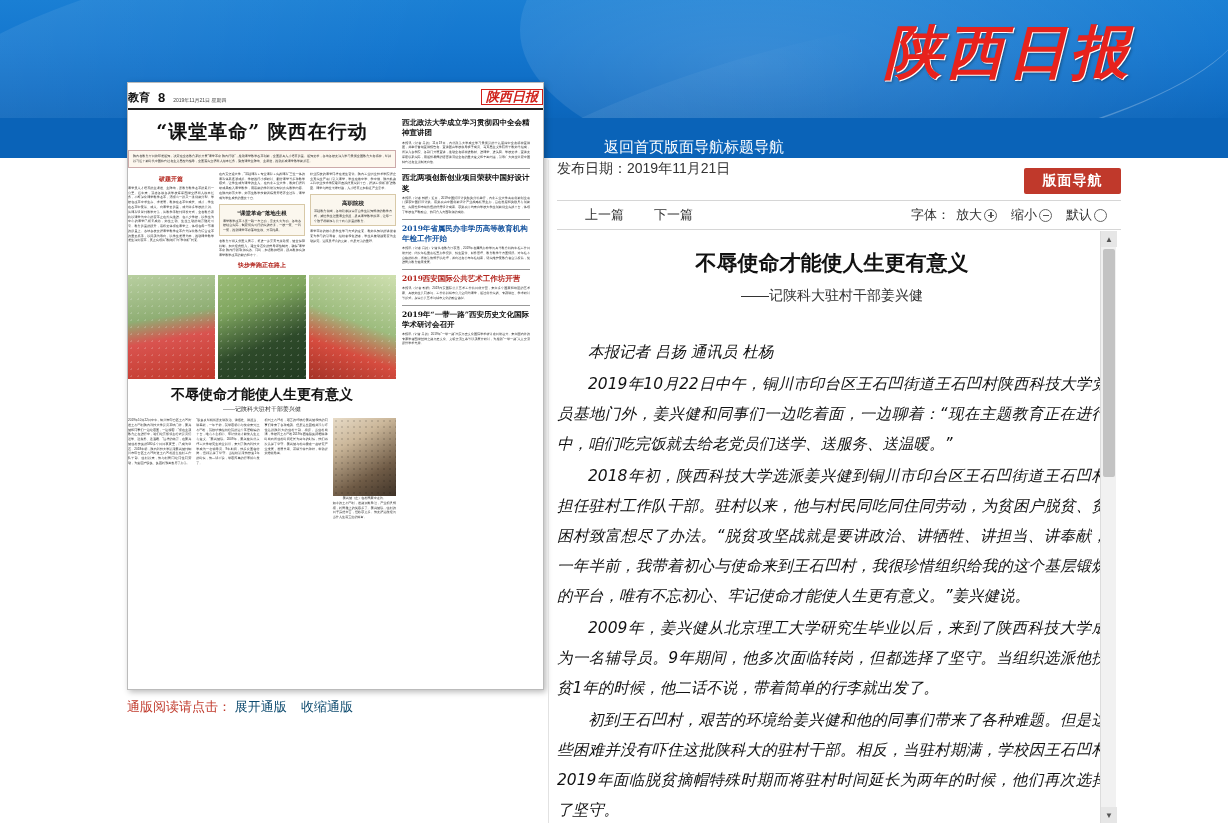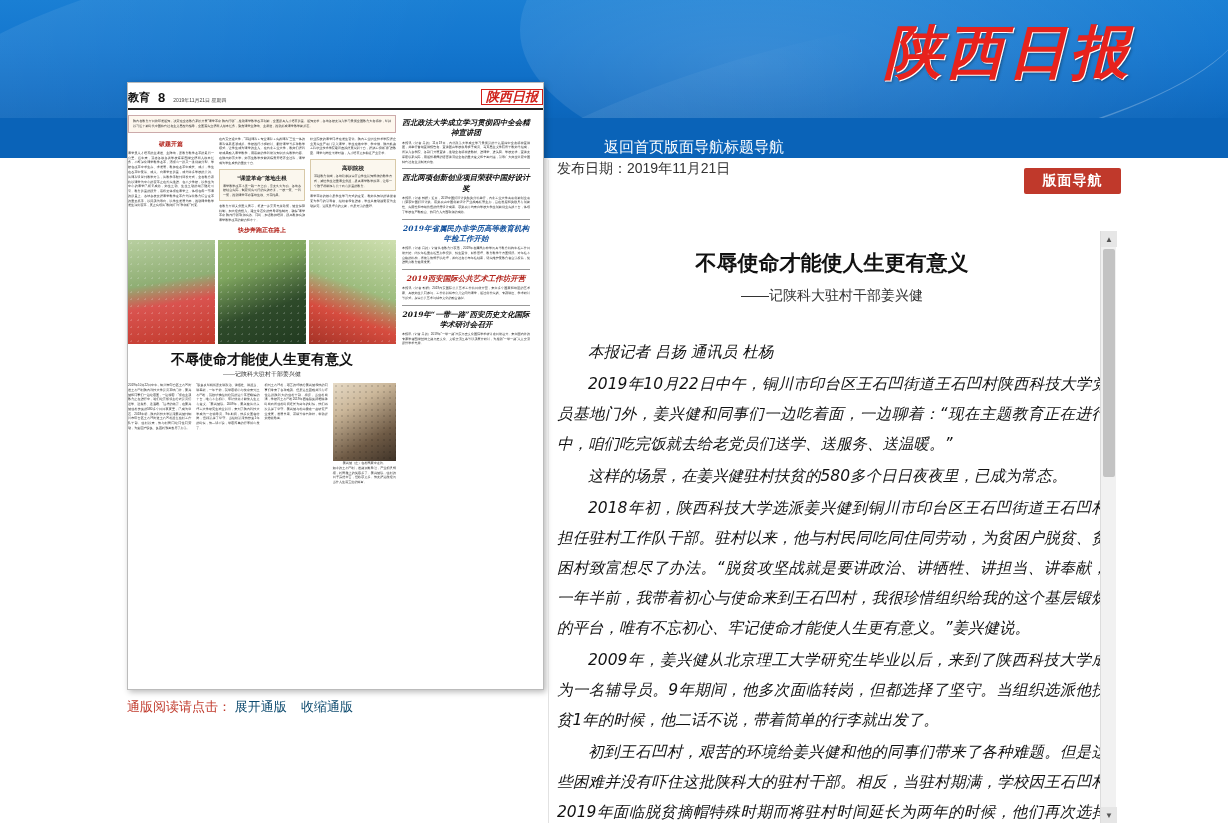--- a/index.html
+++ b/index.html
@@ -144,22 +144,22 @@
   .portrait {
     width: 100%; height: 78px;
     background: linear-gradient(150deg,#e8dcc8 0%,#cbb79a 30%,#6f5b46 70%,#3e3227 100%);
     position: relative;
   }
   .portrait .dots { position: absolute; inset:0;
     background-image: radial-gradient(rgba(0,0,0,0.12) 1px, transparent 1px);
     background-size: 6px 6px; }
 
   .rhead {
-    font-size: 7.5px; font-weight: bold; color: #111; text-align: center;
-    line-height: 1.35; margin: 3px 0 2px; font-family: "DejaVu Serif", serif; font-style: italic;
+    font-size: 7.5px; font-weight: bold; color: #111; 
+    line-height: 1.35; margin: 3px 0 2px; font-family: "DejaVu Serif", serif;
   }
   .rhead.blue { color: #15539e; }
   .rhead.red { color: #b3261e; }
   .rule { border-top: 1px solid #999; margin: 4px 0; }
 
   
   .paper-links {
     position: absolute; left: 127px; top: 698px; width: 420px;
     font-size: 13px; color: #c0392b;
   }
@@ -271,20 +271,21 @@
       <div class="pg-top">
         <span class="edu">教育</span>
         <span class="num">8</span>
         <span class="date">2019年11月21日 星期四</span>
         <span class="mast">陕西日报</span>
       </div>
 
       <div class="pg-cols">
 
         <div class="pg-left">
+          <div class="headline-main">“课堂革命” 陕西在行动</div>
 
           <div class="lead-box">
             <div class="tiny">
               陕西省教育厅日前印发通知，决定在全省教育系统开展“课堂革命 陕西行动”，推动课堂教学改革创新，全面提高人才培养质量。通知要求，各地各校要深入学习贯彻全国教育大会精神，坚持以习近平新时代中国特色社会主义思想为指导，全面落实立德树人根本任务，聚焦课堂主阵地、主渠道，推动形成课堂教学新形态。
             </div>
           </div>
 
           <div class="colgrid3">
             <div>
               <div class="subhead">破题开篇</div>
@@ -406,28 +407,44 @@
 
 
   <div class="vline"></div>
 
   <div class="pubdate">
     <span>发布日期：</span><span>2019年11月21日</span>
   </div>
 
   <div class="search-btn">版面导航</div>
 
+  <div class="toolbar">
+    <span class="prev">上一篇</span>
+    <span class="next">下一篇</span>
+    <span class="fontlabel">字体：</span>
+    <span class="fbtn">
+      <span>放大</span>
+      <span class="circ plus"></span>
+    </span>
+    <span class="fbtn">
+      <span>缩小</span>
+      <span class="circ minus"></span>
+    </span>
+    <span class="fbtn">
+      <span>默认</span>
+      <span class="circ"></span>
+    </span>
+  </div>
 
   <div class="article">
     <h1 class="art-title">不辱使命才能使人生更有意义</h1>
     <div class="art-sub">——记陕科大驻村干部姜兴健</div>
     <div class="art-body">
       <p class="byline">本报记者 吕扬 通讯员 杜杨</p>
       <p>2019年10月22日中午，铜川市印台区王石凹街道王石凹村陕西科技大学党员基地门外，姜兴健和同事们一边吃着面，一边聊着：“现在主题教育正在进行中，咱们吃完饭就去给老党员们送学、送服务、送温暖。”</p>
-      <p>这样的场景，在姜兴健驻村扶贫的580多个日日夜夜里，已成为常态。</p>
       <p>2018年初，陕西科技大学选派姜兴健到铜川市印台区王石凹街道王石凹村担任驻村工作队干部。驻村以来，他与村民同吃同住同劳动，为贫困户脱贫、贫困村致富想尽了办法。“脱贫攻坚战就是要讲政治、讲牺牲、讲担当、讲奉献，一年半前，我带着初心与使命来到王石凹村，我很珍惜组织给我的这个基层锻炼的平台，唯有不忘初心、牢记使命才能使人生更有意义。”姜兴健说。</p>
       <p>2009年，姜兴健从北京理工大学研究生毕业以后，来到了陕西科技大学成为一名辅导员。9年期间，他多次面临转岗，但都选择了坚守。当组织选派他扶贫1年的时候，他二话不说，带着简单的行李就出发了。</p>
       <p>初到王石凹村，艰苦的环境给姜兴健和他的同事们带来了各种难题。但是这些困难并没有吓住这批陕科大的驻村干部。相反，当驻村期满，学校因王石凹村2019年面临脱贫摘帽特殊时期而将驻村时间延长为两年的时候，他们再次选择了坚守。</p>
     </div>
   </div>
 
   <div class="scrollbar">
     <div class="scroll-up">▲</div>
     <div class="scroll-thumb"></div>
     <div class="scroll-down">▼</div>

